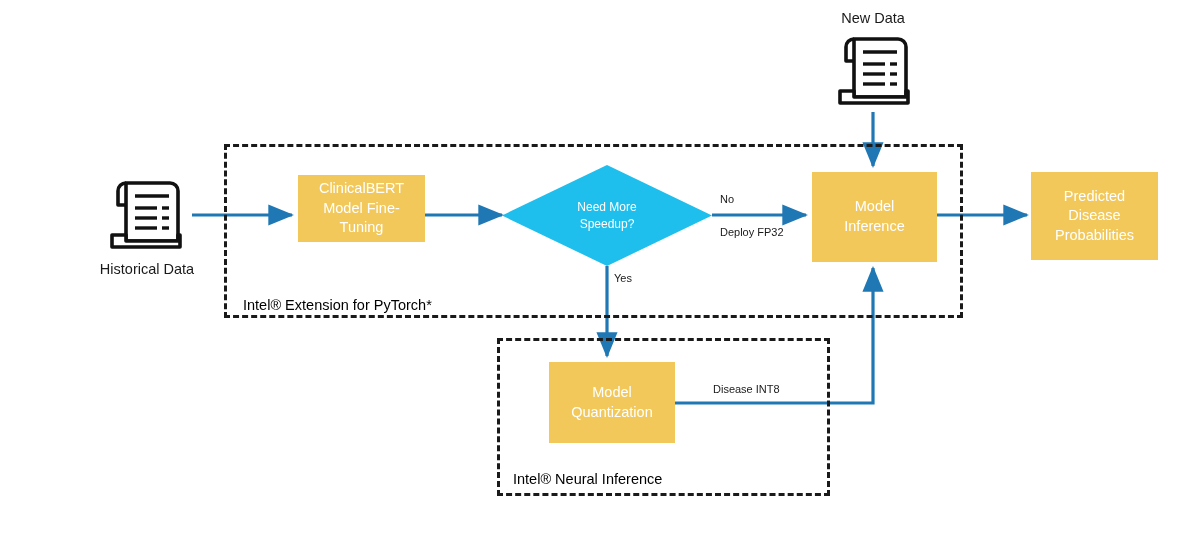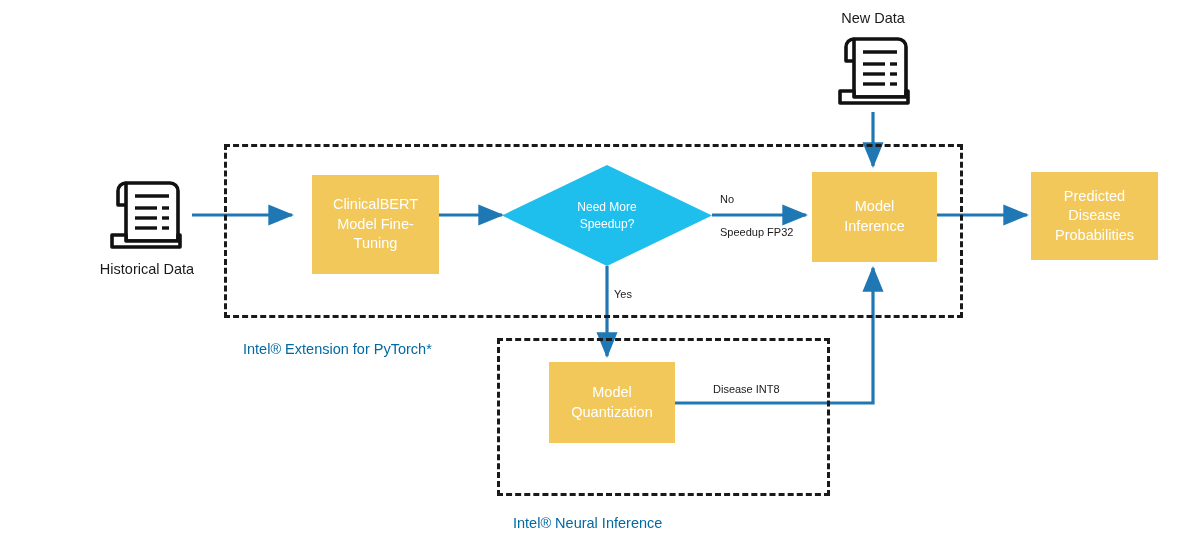--- a/index.html
+++ b/index.html
@@ -76,23 +76,22 @@
   
   .zone {
     position: absolute;
     border: 3px dashed #1a1a1a;
     box-sizing: border-box;
     background: transparent;
   }
   .zone-caption {
     position: absolute;
     font-size: 14.5px;
-    color: #0369a1;
+    color: #000000;
     white-space: nowrap;
-    margin-top: 44px;
   }
   
   .edge-label {
     position: absolute;
     font-size: 11px;
     color: #1a1a1a;
     white-space: nowrap;
   }
   .icon-caption {
     position: absolute;
@@ -175,21 +174,21 @@
         <line x1="33" y1="35" x2="55" y2="35"></line>
         <line x1="60" y1="35" x2="67" y2="35"></line>
         <line x1="33" y1="45" x2="55" y2="45"></line>
         <line x1="60" y1="45" x2="67" y2="45"></line>
         <line x1="33" y1="55" x2="55" y2="55"></line>
         <line x1="60" y1="55" x2="67" y2="55"></line>
       </g>
     </svg>
   </div>
 
-  <div class="node node-process node-label-multiline" style="left:312px; top:175px; width:127px; height:99px;">ClinicalBERT
+  <div class="node node-process node-label-multiline" style="left:298px; top:175px; width:127px; height:67px;">ClinicalBERT
 Model Fine-
 Tuning</div>
 
   <div class="diamond-wrap" style="left:502px; top:165px; width:210px; height:101px;">
     <div class="diamond-shape"></div>
     <div class="diamond-text">Need More
 Speedup?</div>
   </div>
 
   <div class="node node-process node-label-multiline" style="left:812px; top:172px; width:125px; height:90px;">Model
@@ -197,19 +196,19 @@
 
   <div class="node node-process node-label-multiline" style="left:1031px; top:172px; width:127px; height:88px;">Predicted
 Disease
 Probabilities</div>
 
   <div class="node node-process node-label-multiline" style="left:549px; top:362px; width:126px; height:81px;">Model
 Quantization</div>
 
   <div class="edge-label" style="left:720px; top:193px;">No</div>
 
-  <div class="edge-label" style="left:720px; top:226px;">Speedup FP32</div>
-
-  <div class="edge-label" style="left:614px; top:288px;">Yes</div>
+  <div class="edge-label" style="left:720px; top:226px;">Deploy FP32</div>
+
+  <div class="edge-label" style="left:614px; top:272px;">Yes</div>
 
   <div class="edge-label" style="left:713px; top:383px;">Disease INT8</div>
 
 </div>
 
 </body></html>

